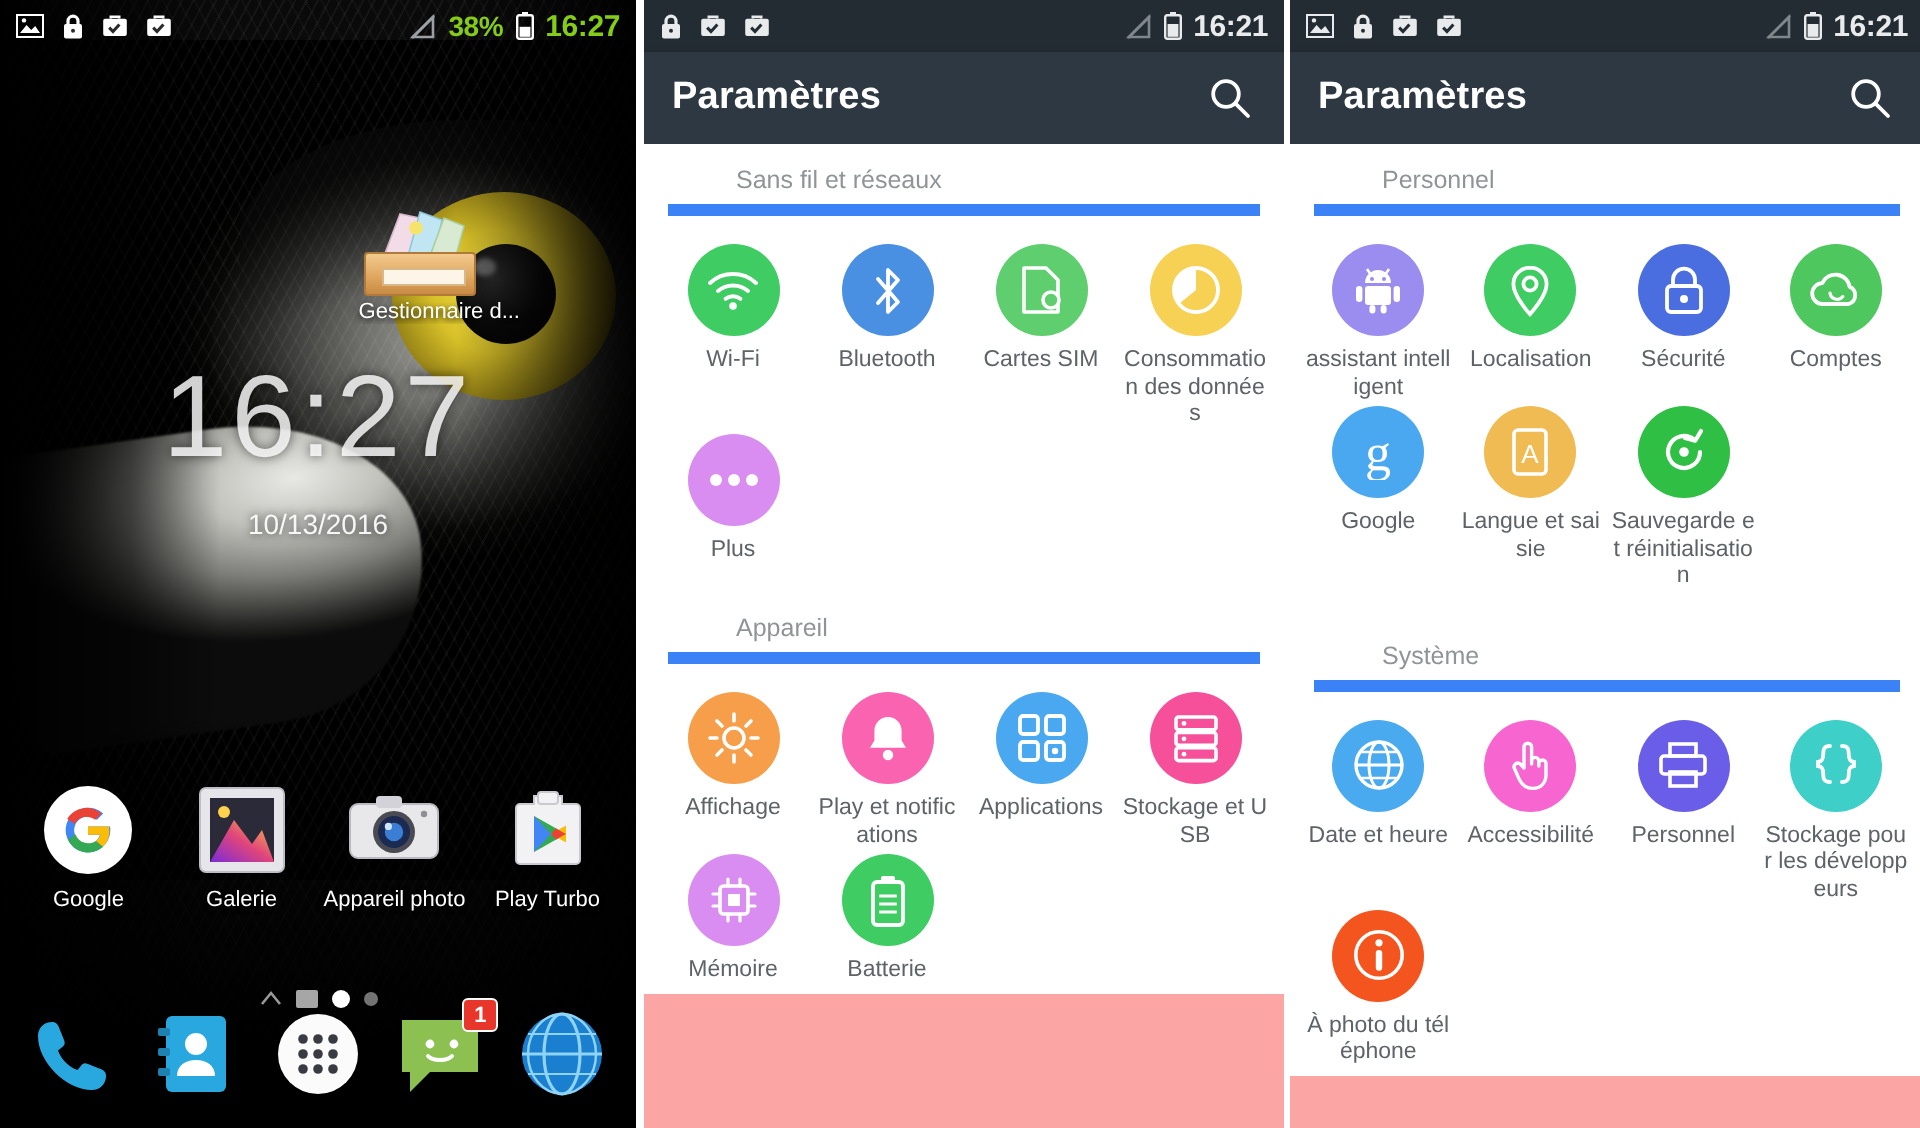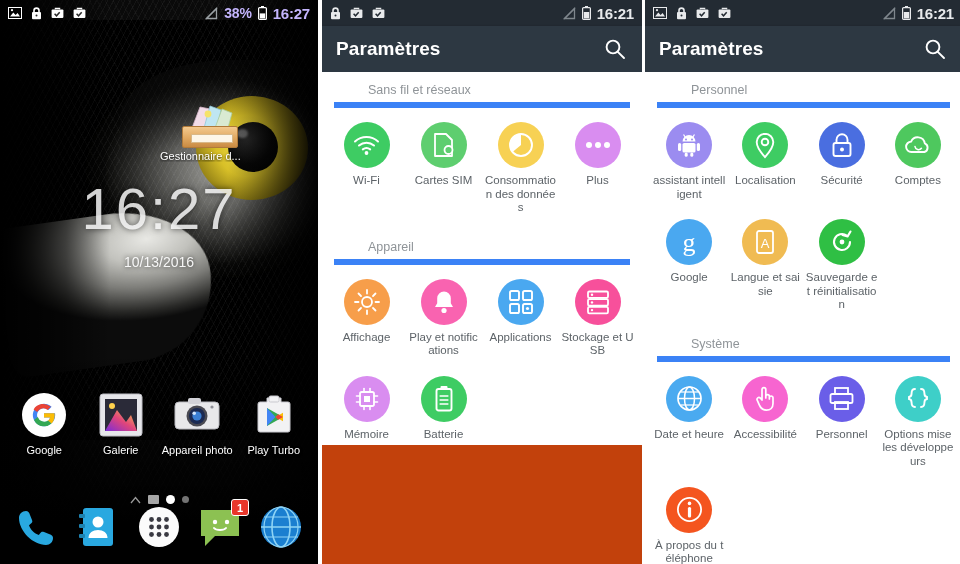--- a/index.html
+++ b/index.html
@@ -69,41 +69,41 @@
     background: linear-gradient(90deg, #000 0%, rgba(0,0,0,0.55) 60%, rgba(0,0,0,0) 100%); }
   .wp-dark-bottom { position: absolute; left:0; bottom:0; width: 100%; height: 210px;
     background: linear-gradient(0deg, #000 20%, rgba(0,0,0,0.65) 60%, rgba(0,0,0,0) 100%); }
   .wp-dark-right { position:absolute; right:0; top:0; width:90px; height:100%;
     background: linear-gradient(270deg, rgba(0,0,0,0.92) 0%, rgba(0,0,0,0) 100%); }
 
   
   .statusbar {
     position: relative; z-index: 6; height: 26px;
     display: flex; align-items: center; padding: 0 8px;
-    color: #c4b5fd; font-size: 13px;
+    color: #84cc16; font-size: 13px;
   }
   .sb-left { display: flex; align-items: center; gap: 9px; }
   .sb-right { margin-left: auto; display: flex; align-items: center; gap: 6px; }
   .sb-ico { display: inline-flex; }
   .sb-batt-txt { font-size: 14px; font-weight: bold; letter-spacing: -.2px; }
   .sb-time { font-size: 15px; font-weight: bold; letter-spacing: -.2px; }
 
   .clock-widget {
     position: absolute; z-index: 5; left: 0; right: 0; top: 180px; text-align: center;
     color: rgba(255,255,255,0.88);
   }
   .clock-time {
     font-size: 58px; font-weight: 300; letter-spacing: 2px; line-height: 1;
     color: rgba(255,255,255,0.82);
     text-shadow: 0 0 6px rgba(0,0,0,0.6);
   }
   .clock-date { margin-top: 16px; font-size: 14px; color: rgba(255,255,255,0.92);
     text-shadow: 0 0 5px rgba(0,0,0,0.8); }
 
-  .widget-folder { position: absolute; z-index: 5; left: 160px; top: 104px; width: 100px; text-align: left; }
+  .widget-folder { position: absolute; z-index: 5; left: 160px; top: 104px; width: 100px; text-align: right; }
   .wf-art { width: 56px; height: 44px; margin: 0 auto; position: relative; }
   .wf-papers { position:absolute; left:6px; top:0; width:46px; height:26px; }
   .wf-box {
     position: absolute; left: 0; bottom: 0; width: 56px; height: 22px;
     background: linear-gradient(180deg,#f3c98e 0%, #e0a861 55%, #c98b43 100%);
     border: 1px solid #b07a3a; border-radius: 2px;
   }
   .wf-box::after{ content:""; position:absolute; left:8px; top:7px; width:40px; height:7px;
     background:#fdf6e8; border:1px solid #d8b888; }
   .wf-label { font-size: 11px; color: #ffffff; margin-top: 2px;
@@ -131,21 +131,21 @@
   .dock-ico { width: 46px; height: 46px; position: relative; }
   .badge {
     position: absolute; right: -6px; top: -5px; min-width: 18px; height: 17px;
     background: #e8362a; color: #fff; font-size: 11px; font-weight: bold;
     border-radius: 3px; display:flex; align-items:center; justify-content:center;
     border: 1px solid #fff; padding: 0 3px;
   }
 
   
   .panel-settings {
-    width: 320px; height: 564px; background: #c2410c; position: relative;
+    width: 320px; height: 564px; background: #fca5a5; position: relative;
     overflow: hidden; flex: 0 0 320px;
   }
   .panel-settings.p3 { flex: 0 0 317px; width: 317px; }
   .set-status {
     height: 26px; background: #232b33; display: flex; align-items: center;
     padding: 0 8px; color: #e8eaec;
   }
   .set-appbar {
     height: 46px; background: #2d3842; display: flex; align-items: center;
     padding: 0 14px; box-shadow: 0 1px 3px rgba(0,0,0,0.28);
@@ -153,21 +153,21 @@
   .set-title { color: #ffffff; font-size: 19px; font-weight: bold; letter-spacing: .1px; }
   .set-search { margin-left: auto; width: 26px; height: 26px; display: flex; align-items: center; justify-content: center; }
 
   .set-body { background: #fff; padding-top: 2px; }
   .section-head {
     font-size: 12.5px; color: #8f9498; padding: 9px 0 5px 34px;
     border-bottom: 6px solid #3b82f6; margin: 0 12px 0 12px;
   }
   .grid {
     display: grid; grid-template-columns: repeat(4, 1fr);
-    padding: 14px 6px 4px 6px; row-gap: 18px;
+    padding: 14px 6px 4px 6px; row-gap: 2px;
   }
   .cell { text-align: center; padding: 0 1px; }
   .cell-ico {
     width: 46px; height: 46px; border-radius: 50%; margin: 0 auto 6px;
     display: flex; align-items: center; justify-content: center;
   }
   .cell-label {
     font-size: 11.5px; color: #5d6368; line-height: 1.18;
     word-break: break-all; padding: 0 1px;
   }
@@ -451,20 +451,28 @@
             <svg width="27" height="22" viewBox="0 0 27 22">
                 <path d="M2 7.5a17 17 0 0 1 23 0" fill="none" stroke="#fff" stroke-width="2" stroke-linecap="round"></path>
                 <path d="M6 11.5a11.5 11.5 0 0 1 15 0" fill="none" stroke="#fff" stroke-width="2" stroke-linecap="round"></path>
                 <path d="M9.8 15.4a6 6 0 0 1 7.4 0" fill="none" stroke="#fff" stroke-width="2" stroke-linecap="round"></path>
                 <circle cx="13.5" cy="19" r="1.9" fill="#fff"></circle>
               </svg>
           </div>
           <div class="cell-label">Wi-Fi</div>
         </div>
         <div class="cell">
+          <div class="cell-ico" style="background:#4a90e2">
+            <svg width="20" height="27" viewBox="0 0 20 27">
+                <path d="M5 7.5 L15 19 L10 24 V3 L15 8 L5 19.5" fill="none" stroke="#fff" stroke-width="1.9" stroke-linejoin="round" stroke-linecap="round"></path>
+              </svg>
+          </div>
+          <div class="cell-label">Bluetooth</div>
+        </div>
+        <div class="cell">
           <div class="cell-ico" style="background:#5ece6f">
             <svg width="24" height="26" viewBox="0 0 24 26">
                 <path d="M3 2h11l6 6v16H3z" fill="none" stroke="#fff" stroke-width="1.8" stroke-linejoin="round"></path>
                 <circle cx="16.5" cy="18" r="4" fill="#5ece6f" stroke="#fff" stroke-width="1.8"></circle>
               </svg>
           </div>
           <div class="cell-label">Cartes SIM</div>
         </div>
         <div class="cell">
           <div class="cell-ico" style="background:#f7d154">
@@ -760,29 +768,29 @@
           </div>
           <div class="cell-label">Personnel</div>
         </div>
         <div class="cell">
           <div class="cell-ico" style="background:#3ecfc8">
             <svg width="26" height="26" viewBox="0 0 26 26">
                 <path d="M10 3c-3 0-3.4 1.6-3.4 4.2 0 2.4-.6 3.6-2.6 3.8v2c2 .2 2.6 1.4 2.6 3.8 0 2.6.4 4.2 3.4 4.2" fill="none" stroke="#fff" stroke-width="1.9" stroke-linecap="round"></path>
                 <path d="M16 3c3 0 3.4 1.6 3.4 4.2 0 2.4.6 3.6 2.6 3.8v2c-2 .2-2.6 1.4-2.6 3.8 0 2.6-.4 4.2-3.4 4.2" fill="none" stroke="#fff" stroke-width="1.9" stroke-linecap="round"></path>
               </svg>
           </div>
-          <div class="cell-label">Options mise les développeurs</div>
+          <div class="cell-label">Stockage pour les développeurs</div>
         </div>
         <div class="cell">
           <div class="cell-ico" style="background:#f4551f">
             <svg width="27" height="27" viewBox="0 0 27 27">
                 <circle cx="13.5" cy="13.5" r="11.6" fill="none" stroke="#fff" stroke-width="1.8"></circle>
                 <circle cx="13.5" cy="7.4" r="1.8" fill="#fff"></circle>
                 <rect x="11.9" y="11" width="3.2" height="10.4" rx="1.5" fill="#fff"></rect>
               </svg>
           </div>
-          <div class="cell-label">À propos du téléphone</div>
+          <div class="cell-label">À photo du téléphone</div>
         </div>
       </div>
     </div>
   </div>
 
 </div>
 
 </body></html>

